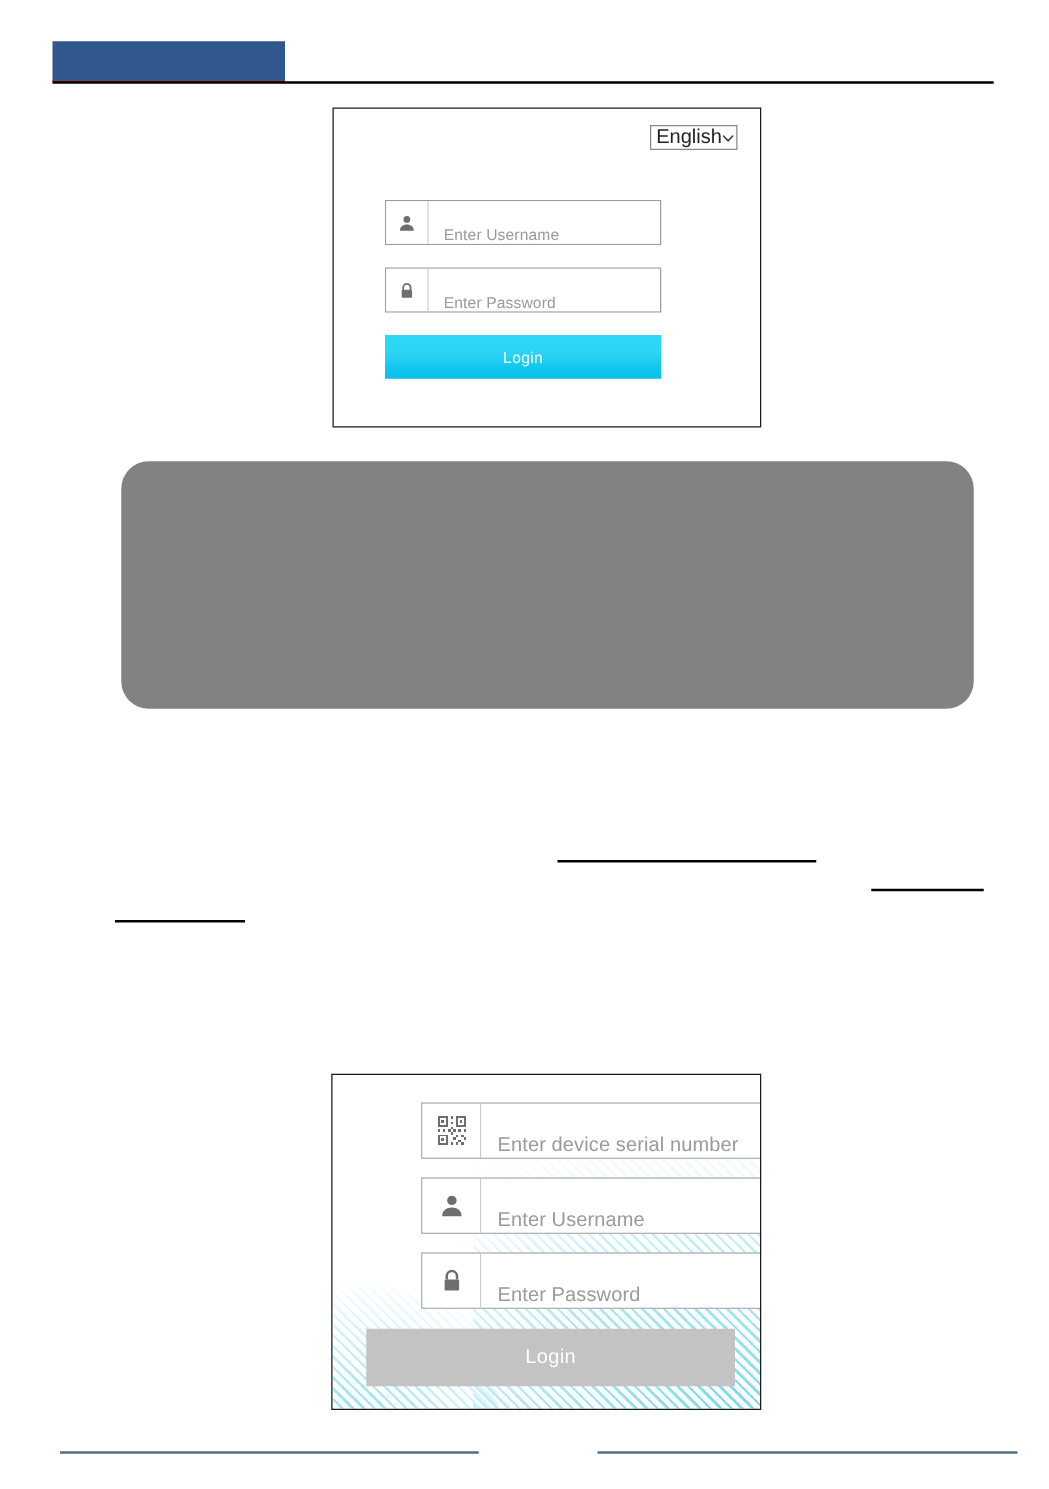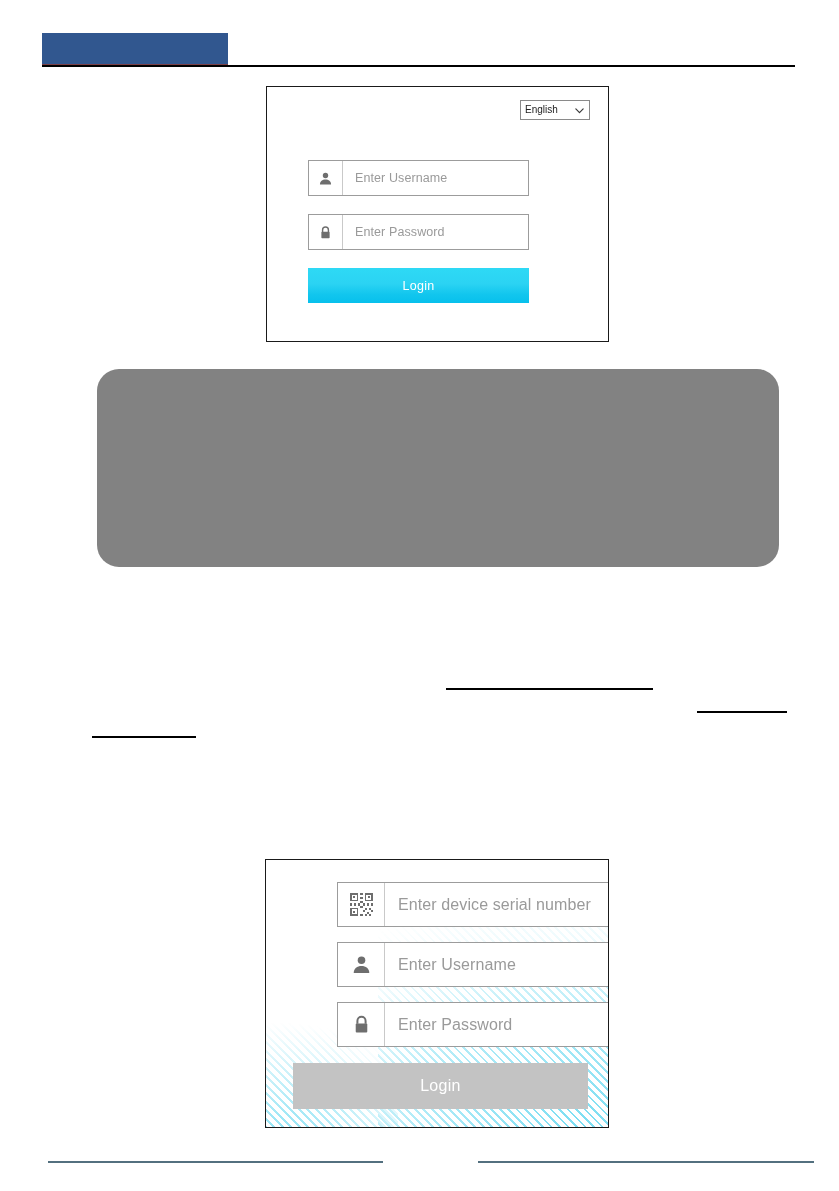--- a/index.html
+++ b/index.html
@@ -66,25 +66,26 @@
     width: 70px;
     height: 20px;
     border: 1px solid #8a8a8a;
     background: #ffffff;
     box-sizing: border-box;
     display: flex;
     align-items: center;
     padding: 0 4px;
   }
   .lang-select-label {
-    font-size: 10px;
+    font-size: 16px;
     color: #222222;
     line-height: 18px;
     flex: 1;
     white-space: nowrap;
+    text-align: center;
   }
   .chev {
     width: 11px;
     height: 11px;
     flex: 0 0 auto;
     display: block;
   }
   .chev svg { display: block; }
 
   .field-row {
@@ -98,21 +99,21 @@
     flex: 0 0 auto;
     display: flex;
     align-items: center;
     justify-content: center;
     border-right: 1px solid #c9c9c9;
     background: #ffffff;
   }
   .field-input-cell {
     flex: 1 1 auto;
     display: flex;
-    align-items: center;
+    align-items: flex-end;
     background: #ffffff;
   }
   .placeholder {
     color: #9a9a9a;
     white-space: nowrap;
     letter-spacing: 0.1px;
   }
 
   
   #panel-login-basic .field-row { left: 41px; width: 221px; height: 36px; }

